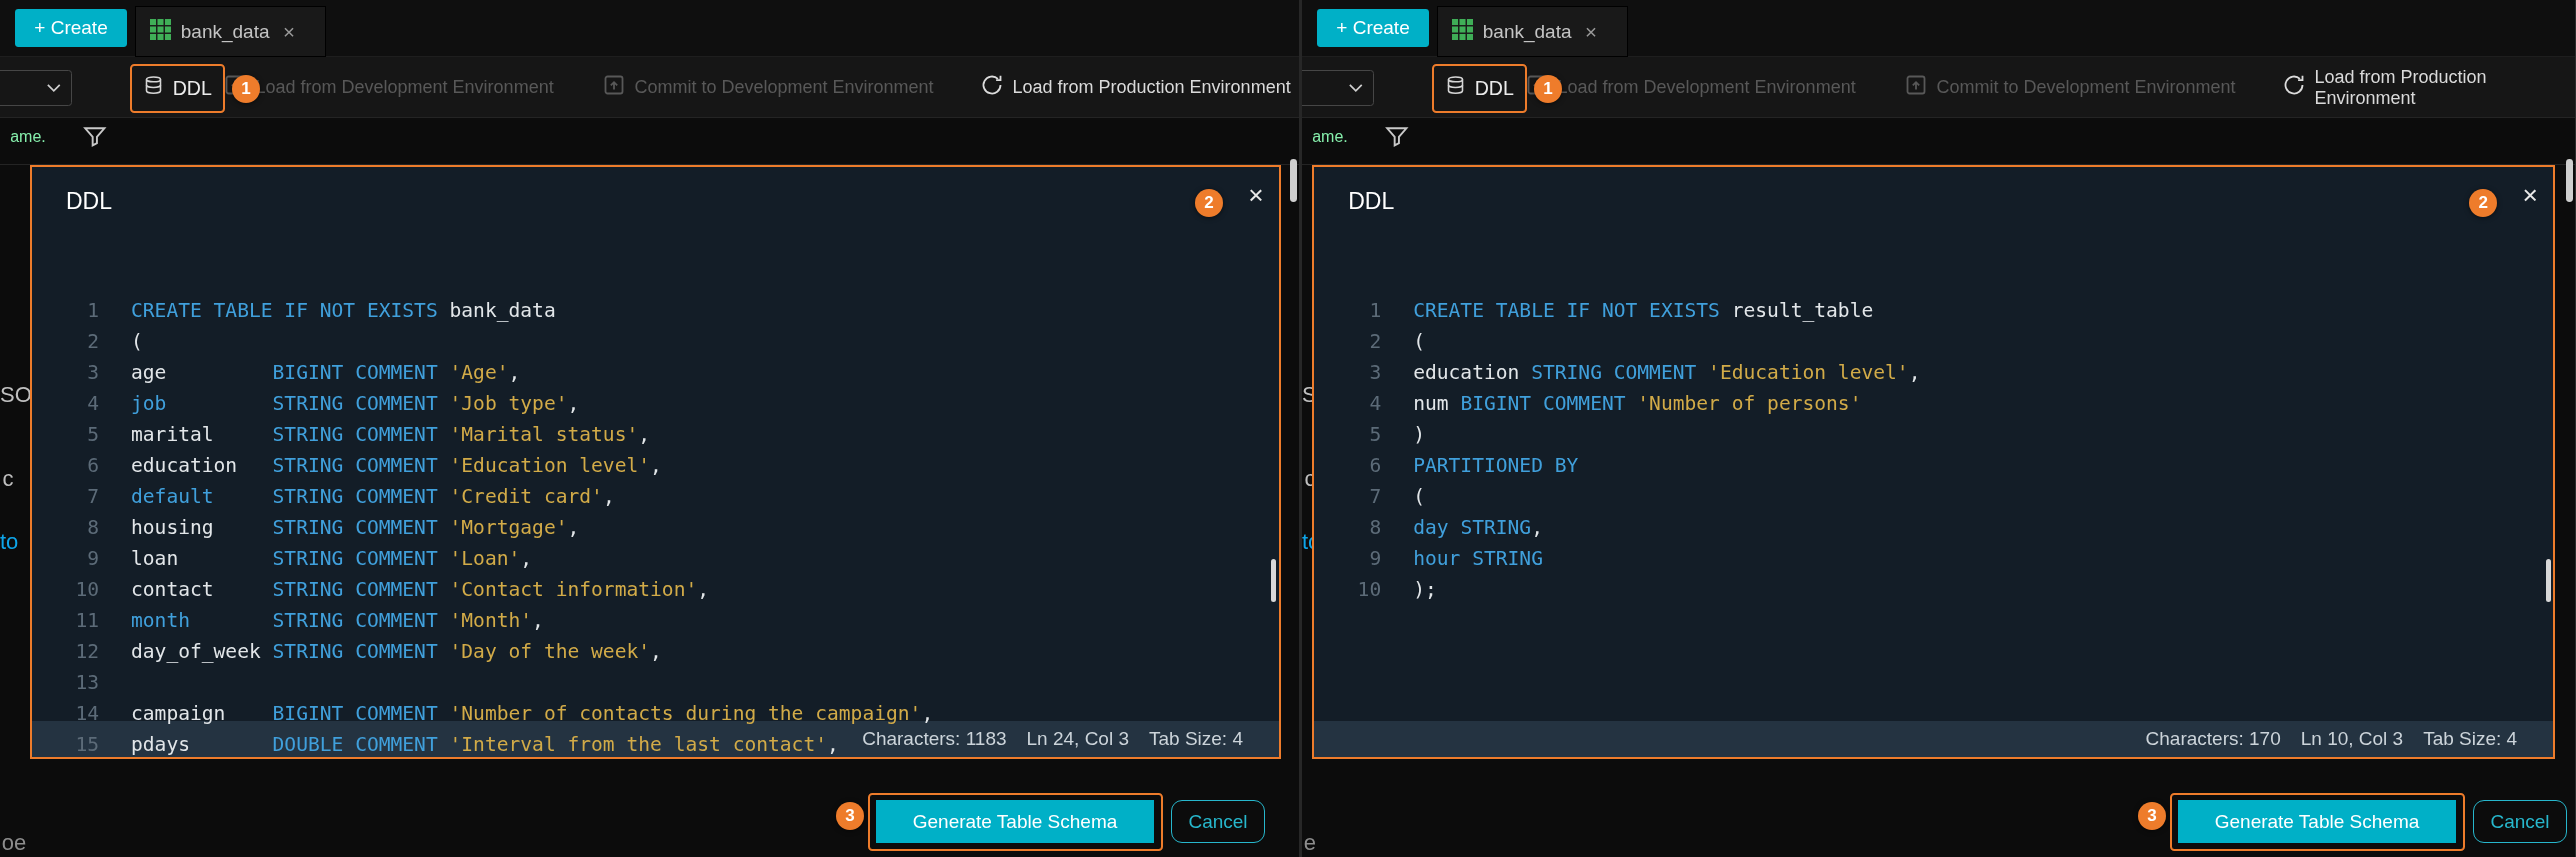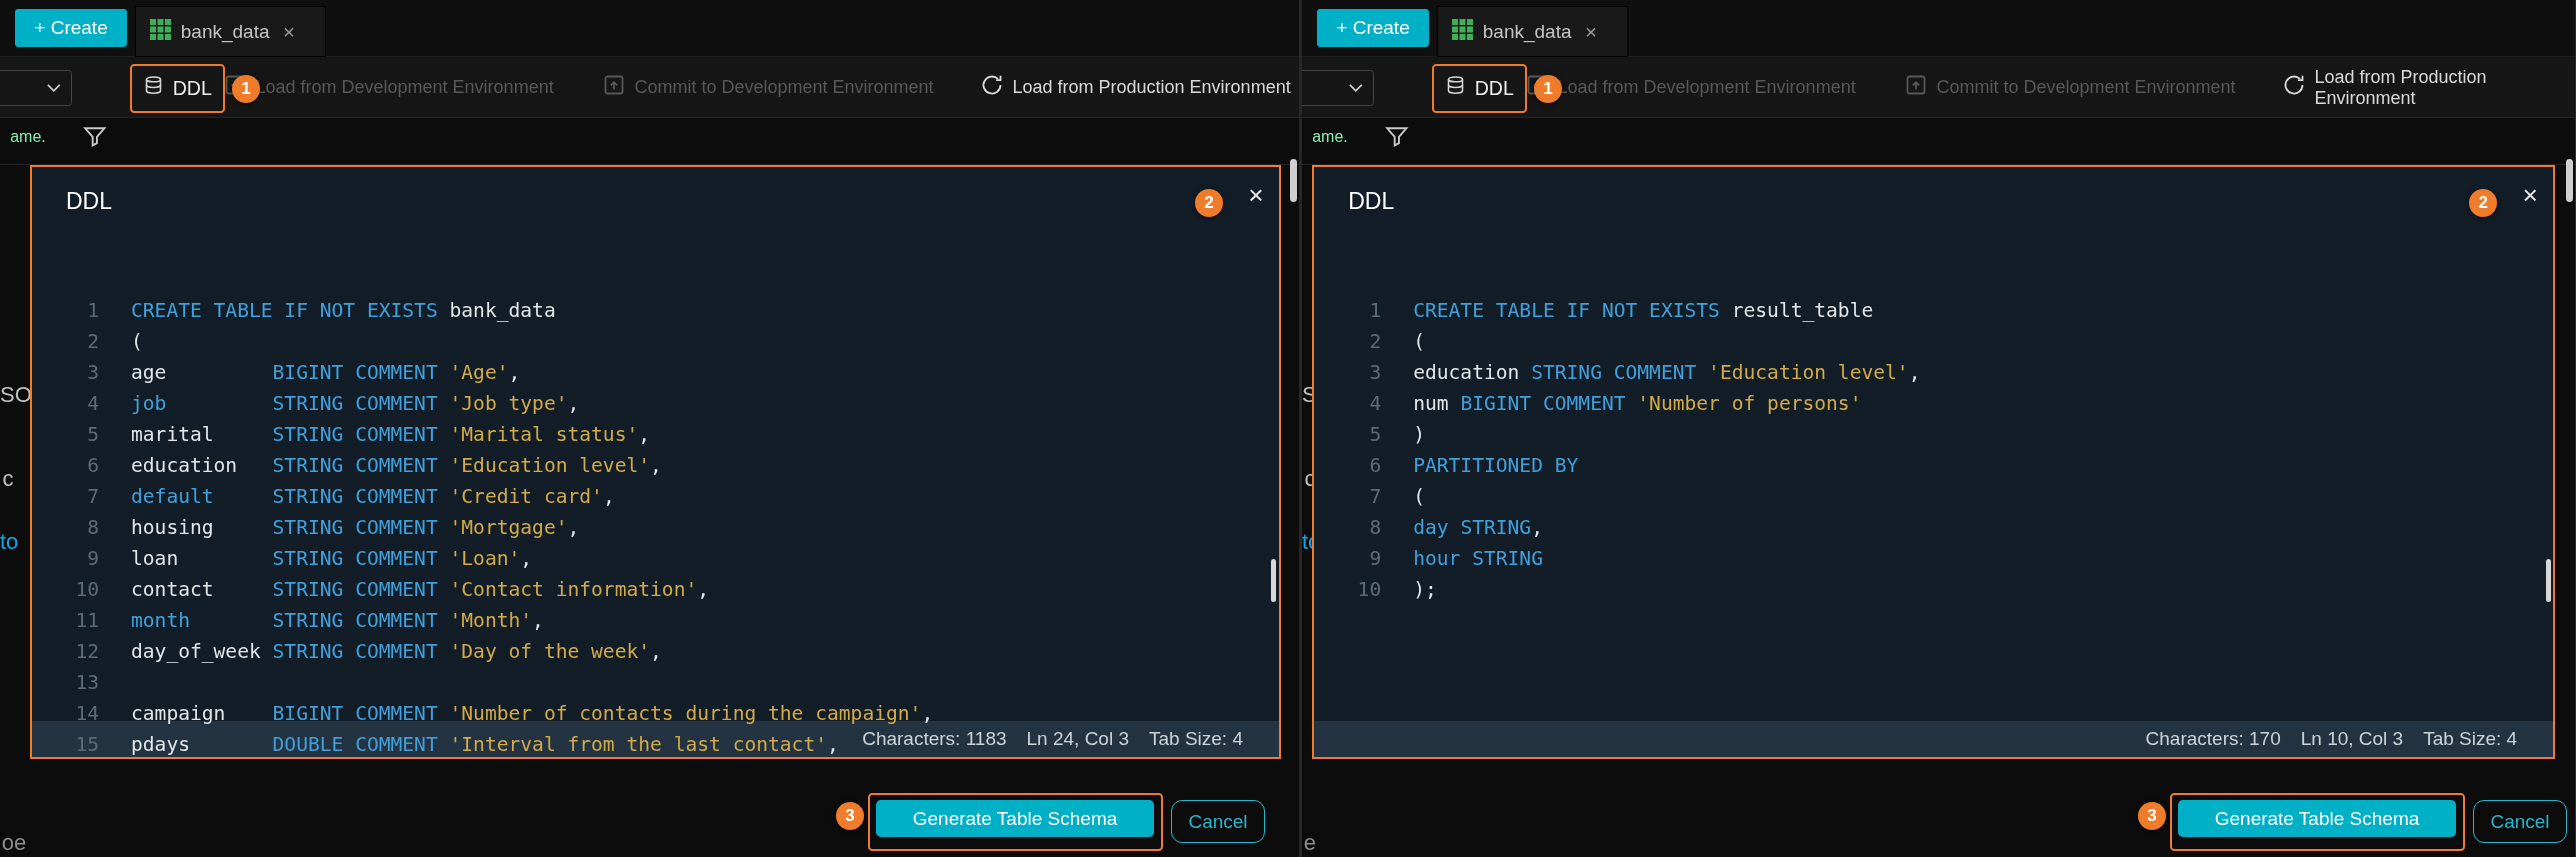--- a/index.html
+++ b/index.html
@@ -61,22 +61,22 @@
   .tok-kw{color:#40a0dc}
   .tok-str{color:#d2ab48}
   .tok-pl{color:#e2e6e9}
   .statusbar{position:absolute;left:0;bottom:0;width:100%;height:36px;background:#243341;z-index:4;
       display:flex;justify-content:flex-end;align-items:center;gap:20px;padding-right:36px;font-size:19px;color:#ccd4da}
   .modal-scroll{position:absolute;right:2.6px;top:392px;width:5.1px;height:43px;background:#d8d8d8;border-radius:2.6px;z-index:6}
   .page-scroll{position:absolute;right:1.7px;top:159px;width:7.7px;height:43px;background:#cfcfcf;border-radius:3.4px;z-index:40;cursor:pointer}
 
   
   .anno-box-gen{left:868px;top:793px;width:295px;height:58px}
-  .btn-generate{position:absolute;left:876px;top:800px;width:278px;height:37px;background:var(--teal);color:#fff;
-      border:none;border-radius:5px;font-size:19px;font-family:inherit;z-index:26;cursor:pointer}
+  .btn-generate{position:absolute;left:876px;top:800px;width:278px;height:43px;background:var(--teal);color:#fff;
+      border:none;border-radius:0;font-size:19px;font-family:inherit;z-index:26;cursor:pointer}
   .btn-cancel{position:absolute;left:1171px;top:800px;width:94px;height:43px;background:transparent;color:#27b7cc;
       border:1.7px solid #27b7cc;border-radius:11px;font-size:19px;font-family:inherit;z-index:26;cursor:pointer}
 </style>
 </head>
 <body>
 
 <div class="panel panel-left">
   <div class="tabbar">
     <button class="btn-create">+ Create</button>
     <div class="tab">

